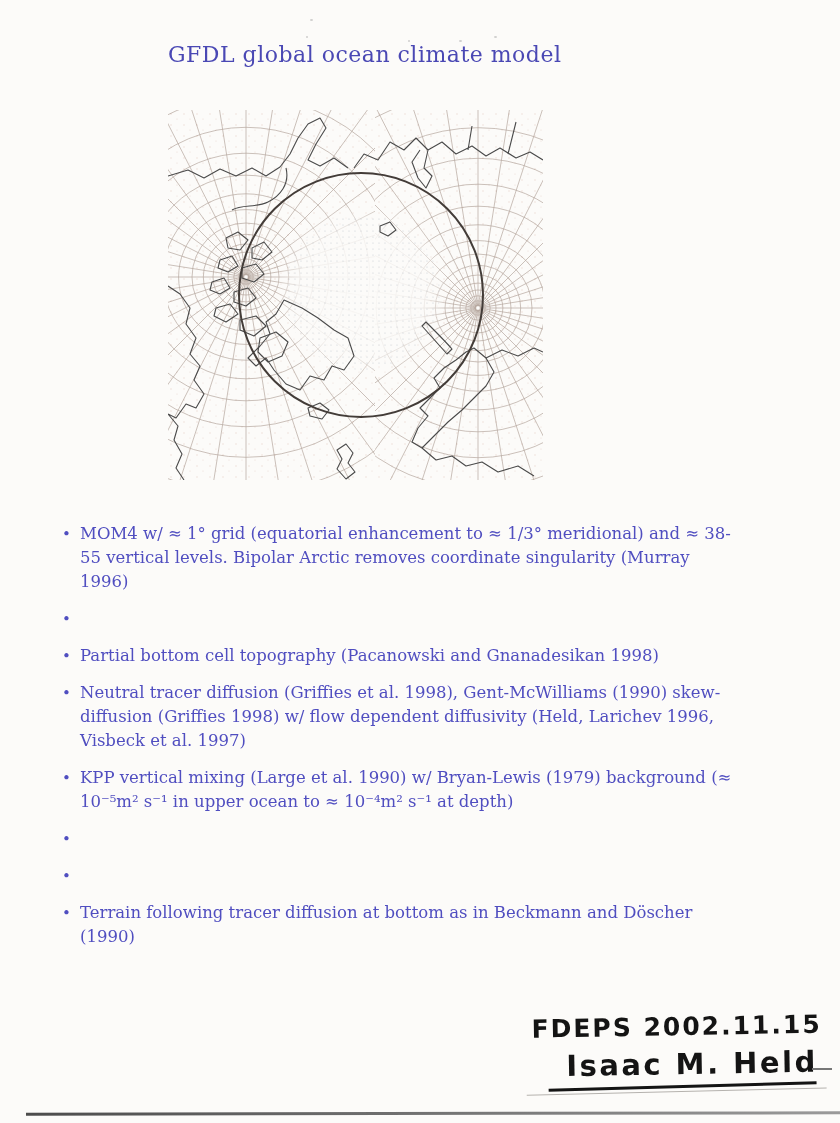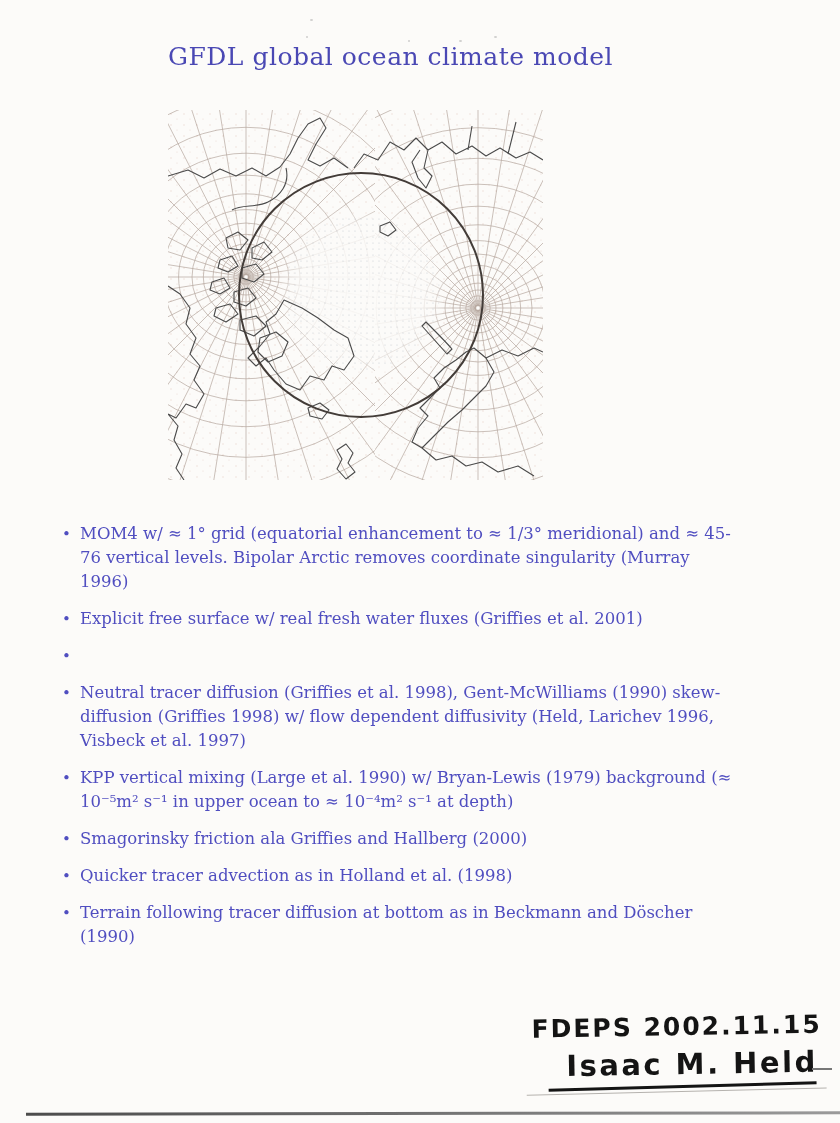--- a/index.html
+++ b/index.html
@@ -3,21 +3,21 @@
 <meta charset="utf-8">
 <style>
   html,body{margin:0;padding:0;}
   body{
     width:840px;height:1123px;position:relative;overflow:hidden;
     background:#fcfbf9;
     font-family:"DejaVu Serif","Liberation Serif",serif;
   }
   .page-title{
     position:absolute;left:168px;top:42px;margin:0;
-    font-size:25px;font-weight:400;letter-spacing:.5px;
+    font-size:22px;font-weight:400;letter-spacing:.5px;
     color:var(--title,#4a48b4);
   }
   .map-wrap{
     position:absolute;left:168px;top:110px;width:375px;height:370px;
   }
   .map-wrap svg{display:block;width:375px;height:370px;}
   .grid-fan{stroke:var(--grid,#8a7265);stroke-width:.7;fill:none;opacity:.62;}
   .land{stroke:var(--land,#4a4a4a);stroke-width:1.1;fill:none;stroke-linejoin:round;}
   .bold-circle{stroke:var(--circle,#433c38);stroke-width:2;fill:none;}
   .feature-list{
@@ -218,44 +218,42 @@
       <path class="land" d="M258,212 C268,222 277,231 284,239 L279,244 C271,235 262,225 254,216 Z"></path>
     </g>
 
     <circle class="bold-circle" cx="193" cy="185" r="122"></circle>
   </svg>
 </div>
 
 <ul class="feature-list">
   <li>
       <span class="dot">•</span>
-      <span>MOM4 w/ ≈ 1° grid (equatorial enhancement to ≈ 1/3° meridional) and ≈ 45-76 vertical levels.  Bipolar Arctic removes coordinate singularity (Murray 1996)</span>
-    </li>
-  <li>
-      <span class="dot">•</span>
-      <span>Explicit free surface w/ real fresh water fluxes (Griffies et al. 2001)</span>
-    </li>
-  <li>
-      <span class="dot">•</span>
+      <span>MOM4 w/ ≈ 1° grid (equatorial enhancement to ≈ 1/3° meridional) and ≈ 38-55 vertical levels.  Bipolar Arctic removes coordinate singularity (Murray 1996)</span>
+    </li>
+  <li>
+      <span class="dot">•</span>
+    </li>
+  <li>
+      <span class="dot">•</span>
+      <span>Partial bottom cell topography (Pacanowski and Gnanadesikan 1998)</span>
     </li>
   <li>
       <span class="dot">•</span>
       <span>Neutral tracer diffusion (Griffies et al. 1998), Gent-McWilliams (1990) skew-diffusion (Griffies 1998) w/ flow dependent diffusivity (Held, Larichev 1996, Visbeck et al. 1997)</span>
     </li>
   <li>
       <span class="dot">•</span>
       <span>KPP vertical mixing (Large et al. 1990) w/ Bryan-Lewis (1979) background (≈ 10⁻⁵m² s⁻¹ in upper ocean to ≈ 10⁻⁴m² s⁻¹ at depth)</span>
     </li>
   <li>
       <span class="dot">•</span>
-      <span>Smagorinsky friction ala Griffies and Hallberg (2000)</span>
-    </li>
-  <li>
-      <span class="dot">•</span>
-      <span>Quicker tracer advection as in Holland et al. (1998)</span>
+    </li>
+  <li>
+      <span class="dot">•</span>
     </li>
   <li>
       <span class="dot">•</span>
       <span>Terrain following tracer diffusion at bottom as in Beckmann and Döscher (1990)</span>
     </li>
 </ul>
 
 <div class="handwriting">
   <div class="hand-line1">FDEPS 2002.11.15</div>
   <div class="hand-line2">Isaac M. Held</div>

